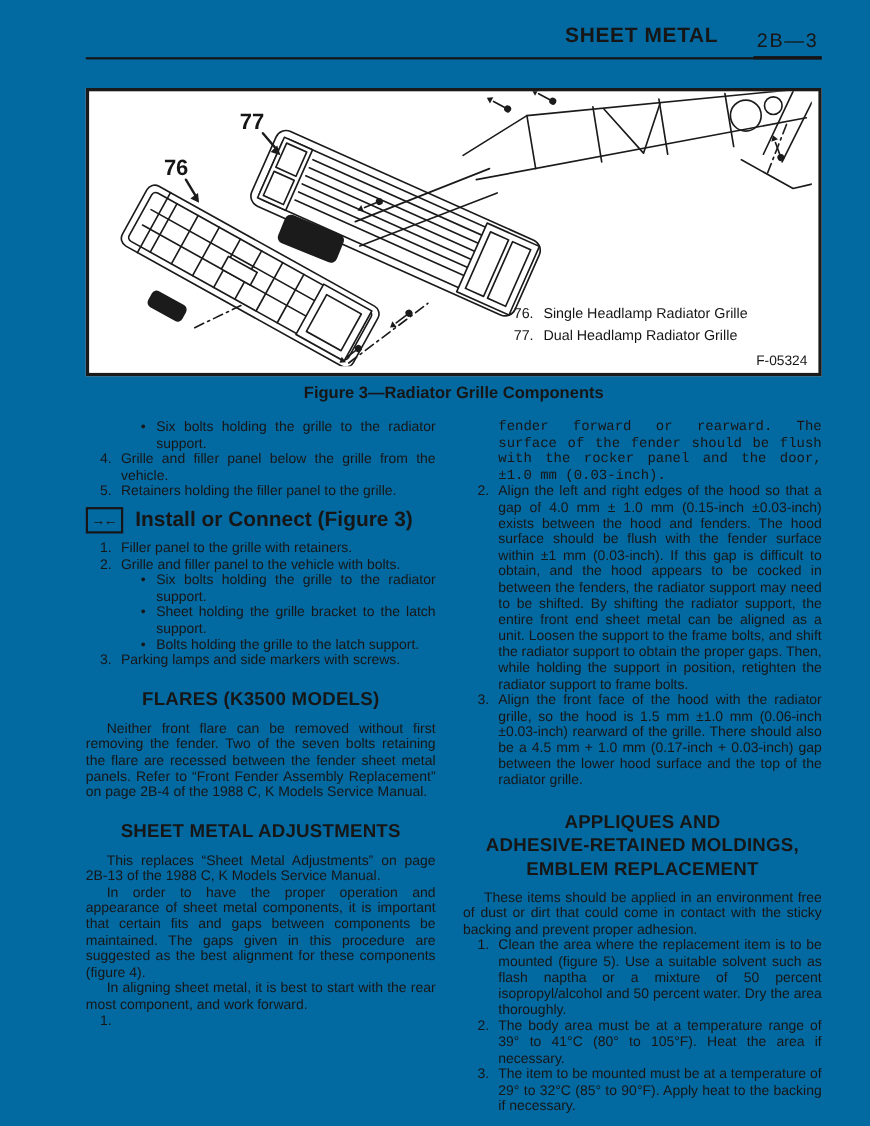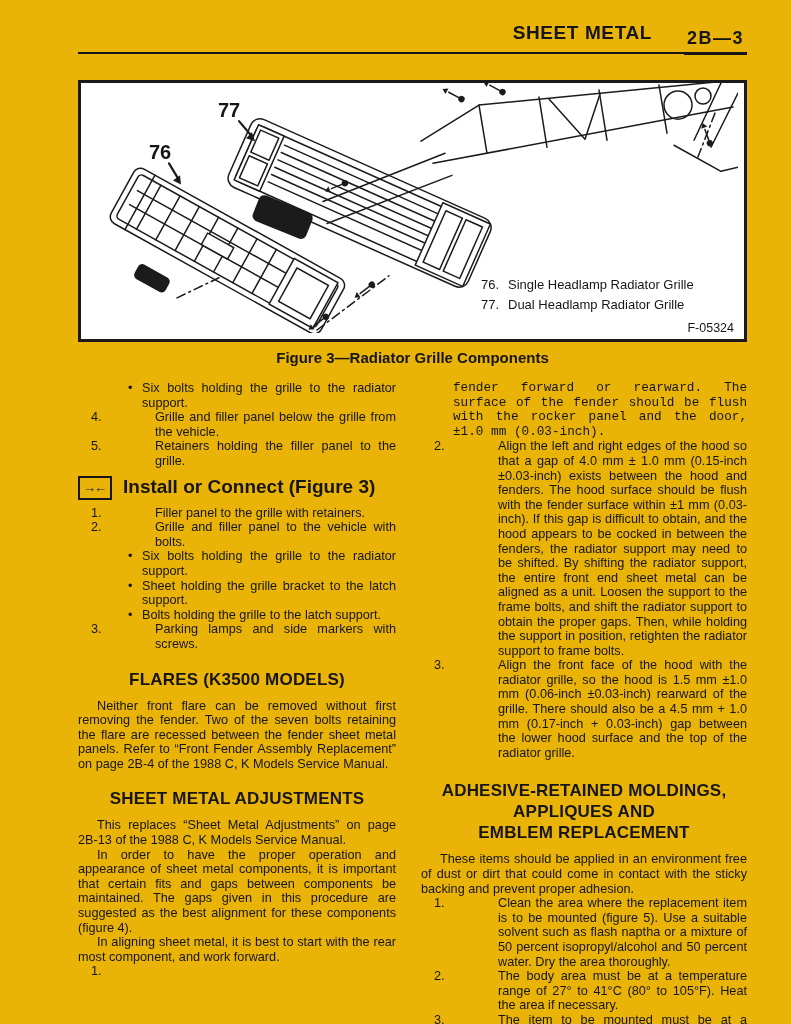--- a/index.html
+++ b/index.html
@@ -1,38 +1,38 @@
 <!DOCTYPE html>
 <html><head>
 <meta charset="utf-8">
 <style>
   html,body{margin:0;padding:0;background:#e9e9e9;}
-  .page{position:relative;width:791px;height:1024px;background:#eab308;
+  .page{position:relative;width:791px;height:1024px;background:#0369a1;
         font-family:"Liberation Sans",sans-serif;color:#161616;overflow:hidden;}
   .header{position:absolute;left:78px;top:22px;width:669px;display:flex;
           justify-content:flex-end;align-items:baseline;gap:32px;}
   .h-title{font-weight:bold;font-size:19px;letter-spacing:.6px;}
-  .h-num{font-weight:bold;font-size:18px;letter-spacing:1.5px;position:relative;top:5px;
+  .h-num{font-weight:normal;font-size:18px;letter-spacing:1.5px;position:relative;top:5px;
          border-bottom:3px solid #161616;padding:0 3px 3px;}
   .header-rule{position:absolute;left:78px;top:52px;width:669px;height:2px;background:#161616;}
   .figure-box{position:absolute;left:78px;top:80px;width:663px;height:256px;
               border:3px solid #1a1a1a;background:#fff;}
   .figure-box svg{position:absolute;left:0;top:0;width:657px;height:250px;}
-  .legend{position:absolute;left:386px;top:192px;font-size:13px;line-height:20px;color:#161616;margin-left:14px;}
+  .legend{position:absolute;left:386px;top:192px;font-size:13px;line-height:20px;color:#161616;}
   .legend-row{display:flex;}
   .legend-row .num{width:27px;}
   .fig-code{position:absolute;right:10px;bottom:4px;font-size:12.5px;}
   .caption{position:absolute;left:78px;top:349px;width:669px;text-align:center;
            font-weight:bold;font-size:15px;}
   .col{position:absolute;top:381px;font-size:12.7px;line-height:14.6px;text-align:justify;}
   .col-left{left:78px;width:318px;}
   .col-right{left:421px;width:326px;}
   .oli{display:flex;}
   .oli .n{flex:0 0 19px;padding-left:13px;}
-  .oli .t{flex:1;text-align:justify;margin-left:45px;}
+  .oli .t{flex:1;text-align:justify;}
   .bli{display:flex;padding-left:50px;}
   .bli .b{flex:0 0 14px;}
   .bli .t{flex:1;text-align:justify;}
   .cont{padding-left:32px;font-family:Liberation Mono, monospace;}
   .para{text-indent:19px;}
   .sec{font-weight:bold;font-size:17px;line-height:21px;text-align:center;
        margin:17px 0 9px;letter-spacing:.2px;}
   .sec.m3{margin-top:20px;}
   .install-row{display:flex;align-items:center;gap:11px;margin:7px 0 6px;}
   .install-icon{width:28px;height:20px;border:2.5px solid #161616;display:flex;
@@ -205,32 +205,32 @@
     <div class="oli">
       <span class="n">2.</span>
       <span class="t">Align the left and right edges of the hood so that a gap of 4.0 mm ± 1.0 mm (0.15-inch ±0.03-inch) exists between the hood and fenders. The hood surface should be flush with the fender surface within ±1 mm (0.03-inch). If this gap is difficult to obtain, and the hood appears to be cocked in between the fenders, the radiator support may need to be shifted. By shifting the radiator support, the entire front end sheet metal can be aligned as a unit. Loosen the support to the frame bolts, and shift the radiator support to obtain the proper gaps. Then, while holding the support in position, retighten the radiator support to frame bolts.</span>
     </div>
     <div class="oli">
       <span class="n">3.</span>
       <span class="t">Align the front face of the hood with the radiator grille, so the hood is 1.5 mm ±1.0 mm (0.06-inch ±0.03-inch) rearward of the grille. There should also be a 4.5 mm + 1.0 mm (0.17-inch + 0.03-inch) gap between the lower hood surface and the top of the radiator grille.</span>
     </div>
 
     <div class="sec m3">
+      <div>APPLIQUES AND</div>
       <div>ADHESIVE-RETAINED MOLDINGS,</div>
-      <div>APPLIQUES AND</div>
       <div>EMBLEM REPLACEMENT</div>
     </div>
     <div class="para">These items should be applied in an environment free of dust or dirt that could come in contact with the sticky backing and prevent proper adhesion.</div>
     <div class="oli">
       <span class="n">1.</span>
       <span class="t">Clean the area where the replacement item is to be mounted (figure 5). Use a suitable solvent such as flash naptha or a mixture of 50 percent isopropyl/alcohol and 50 percent water. Dry the area thoroughly.</span>
     </div>
     <div class="oli">
       <span class="n">2.</span>
-      <span class="t">The body area must be at a temperature range of 27° to 41°C (80° to 105°F). Heat the area if necessary.</span>
+      <span class="t">The body area must be at a temperature range of 39° to 41°C (80° to 105°F). Heat the area if necessary.</span>
     </div>
     <div class="oli">
       <span class="n">3.</span>
       <span class="t">The item to be mounted must be at a temperature of 29° to 32°C (85° to 90°F). Apply heat to the backing if necessary.</span>
     </div>
   </div>
 
 </div>
 
 </body></html>

